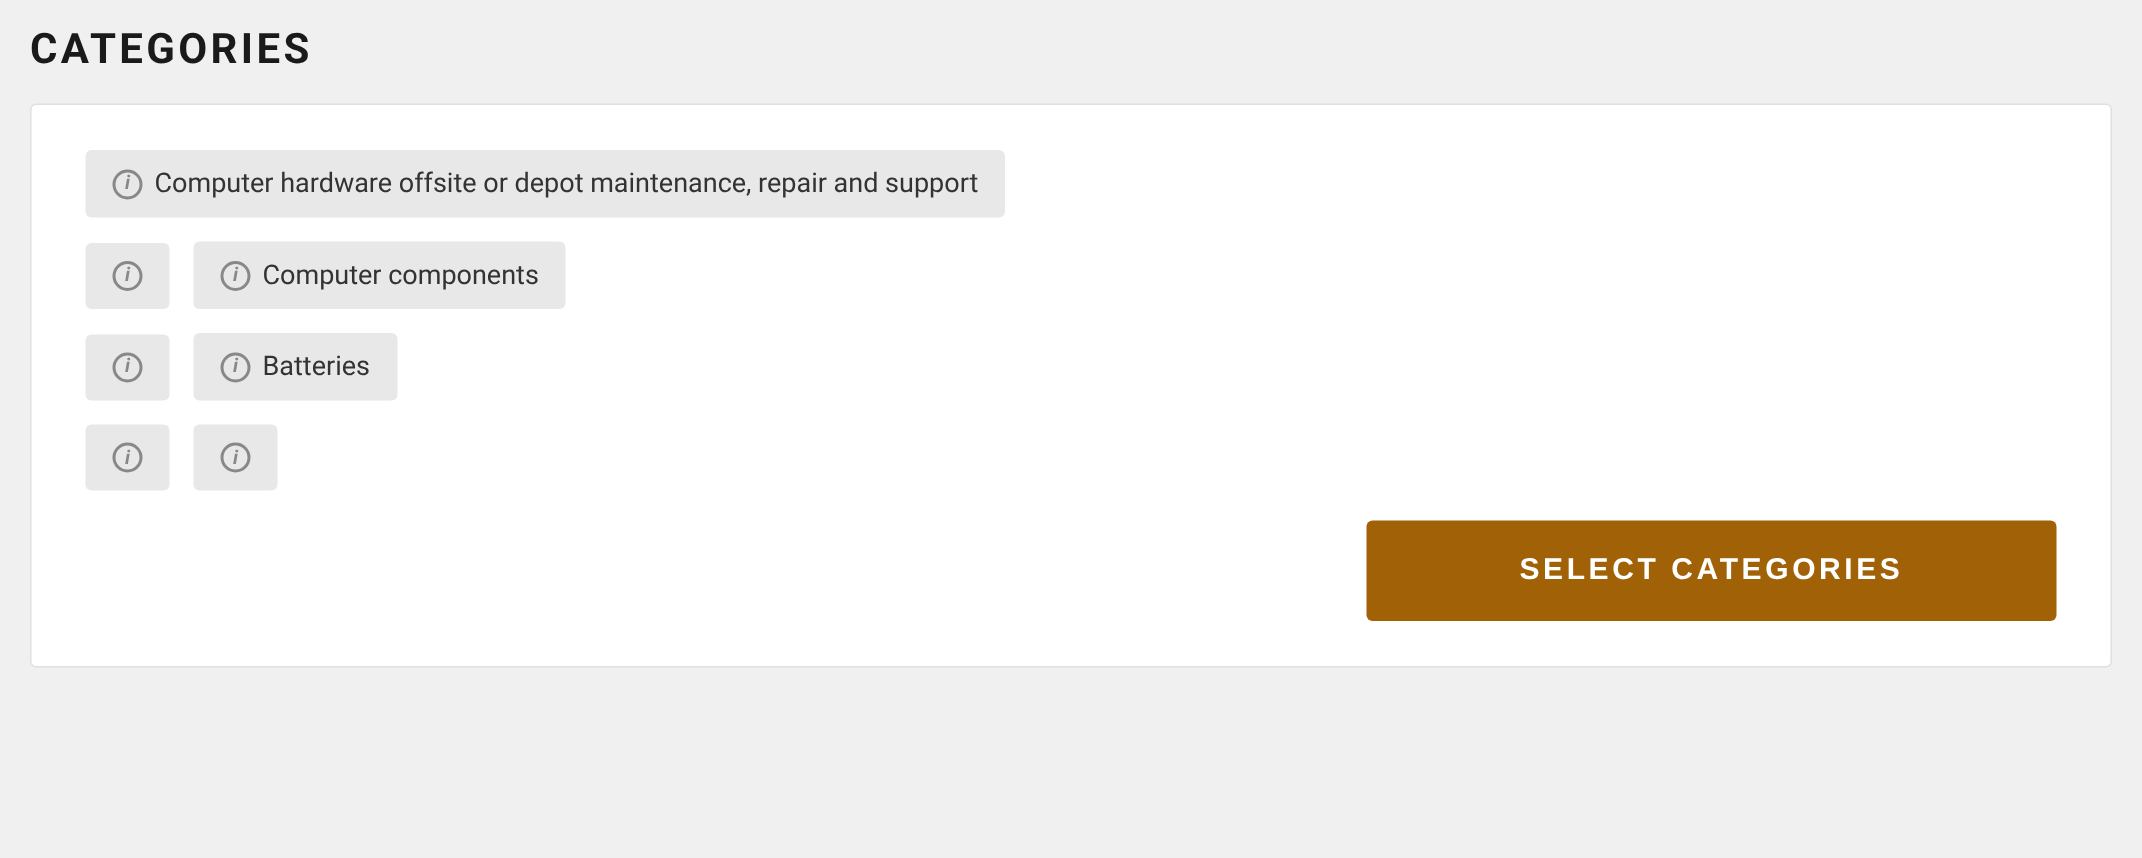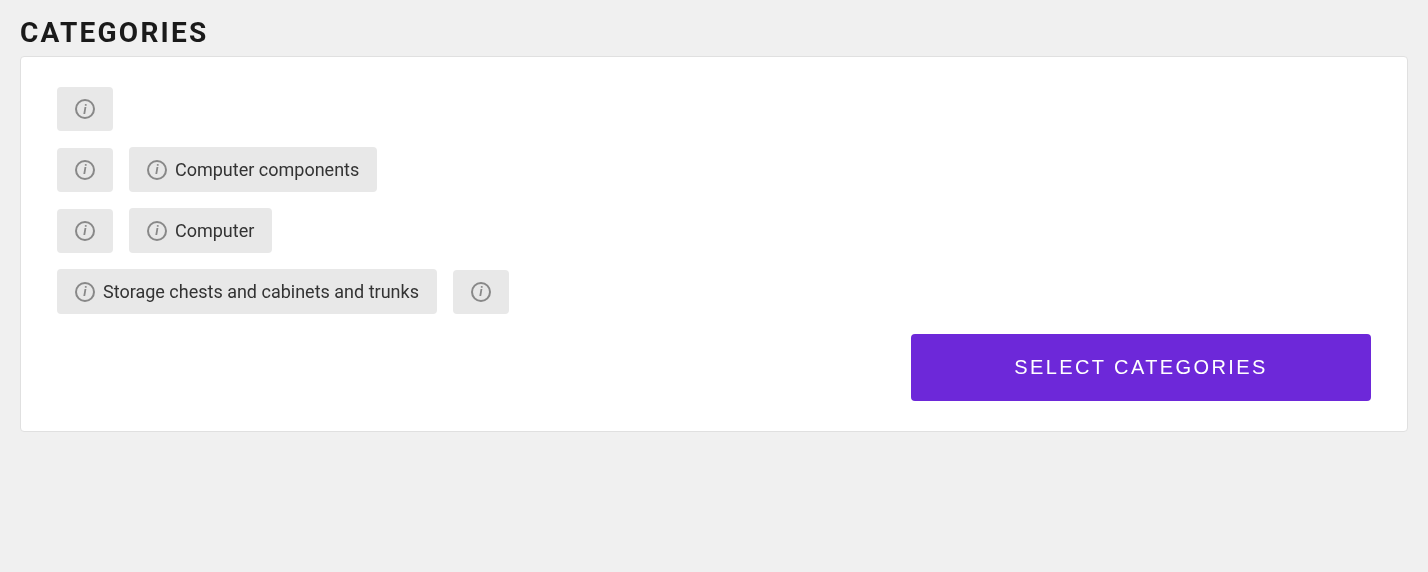--- a/index.html
+++ b/index.html
@@ -20,21 +20,21 @@
       padding: 16px 20px;
       width: 100%;
       height: 100%;
     }
 
     .page-title {
       font-size: 28px;
       font-weight: 700;
       letter-spacing: 0.08em;
       color: #1a1a1a;
-      margin-bottom: 7px;
+      margin-bottom: 20px;
       text-transform: uppercase;
     }
 
     .categories-card {
       background: #ffffff;
       border: 1px solid #e0e0e0;
       border-radius: 4px;
       padding: 30px 36px 30px 36px;
       width: 100%;
     }
@@ -81,72 +81,72 @@
       cursor: pointer;
     }
 
     .button-row {
       display: flex;
       justify-content: flex-end;
       margin-top: 20px;
     }
 
     .select-categories-btn {
-      background-color: #6d28d9;
+      background-color: #a16207;
       color: #ffffff;
       border: none;
       border-radius: 4px;
       padding: 22px 40px;
       font-size: 20px;
-      font-weight: 400;
+      font-weight: 700;
       letter-spacing: 0.12em;
       text-transform: uppercase;
       cursor: pointer;
       min-width: 460px;
     }
   </style>
 </head>
 <body>
 
 <div class="page-container">
   <h1 class="page-title">CATEGORIES</h1>
 
   <div class="categories-card">
     <div class="categories-grid">
 
       <div class="categories-row">
         <div class="category-tag">
           <span class="info-icon">i</span>
+          <span>Computer hardware offsite or depot maintenance, repair and support</span>
         </div>
       </div>
 
       <div class="categories-row">
         <div class="category-tag">
           <span class="info-icon">i</span>
         </div>
         <div class="category-tag">
           <span class="info-icon">i</span>
           <span>Computer components</span>
         </div>
       </div>
 
       <div class="categories-row">
         <div class="category-tag">
           <span class="info-icon">i</span>
         </div>
         <div class="category-tag">
           <span class="info-icon">i</span>
-          <span>Computer</span>
+          <span>Batteries</span>
         </div>
       </div>
 
       <div class="categories-row">
         <div class="category-tag">
           <span class="info-icon">i</span>
-          <span>Storage chests and cabinets and trunks</span>
         </div>
         <div class="category-tag">
           <span class="info-icon">i</span>
         </div>
       </div>
 
     </div>
 
     <div class="button-row">
       <button class="select-categories-btn">SELECT CATEGORIES</button>

